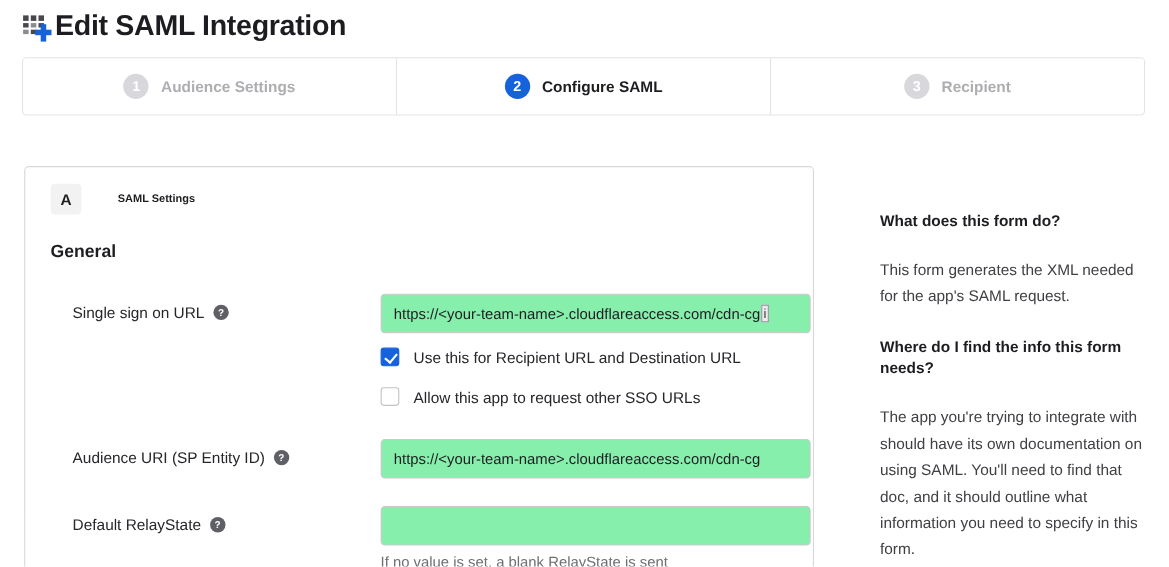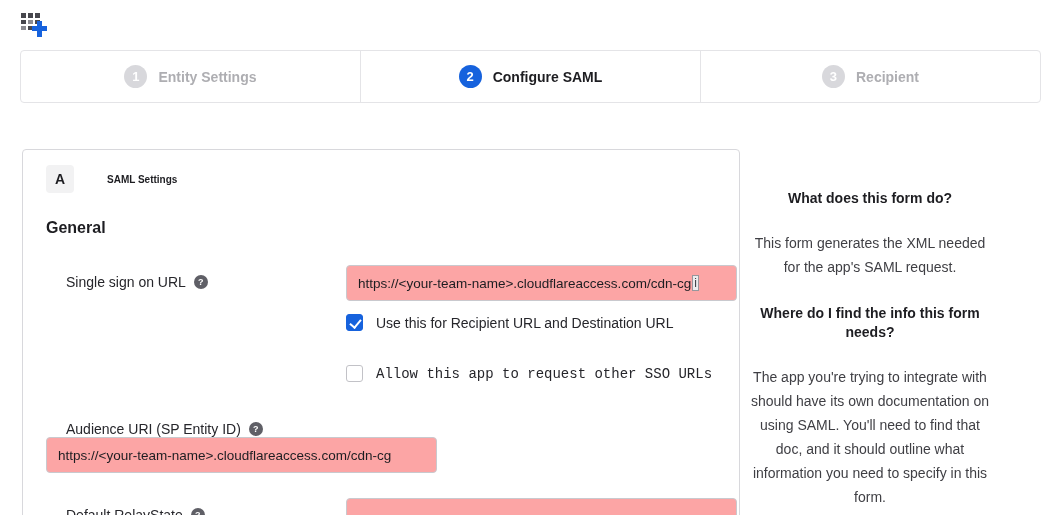--- a/index.html
+++ b/index.html
@@ -29,46 +29,46 @@
 
   .section-header { display:flex; align-items:center; gap:33px; }
   .section-badge { width:28px; height:28px; background:#f2f2f3; border-radius:4px; font-size:14px;
     font-weight:bold; display:flex; align-items:center; justify-content:center; }
   .section-title { font-size:10px; font-weight:bold; }
 
   .group-heading { margin:26px 0 0 0; font-size:16px; font-weight:bold; }
 
   .form { margin-top:28px; }
   .form-row { display:flex; }
-  .row-audience { margin-top:30px;flex-direction:column; }
+  .row-audience { margin-top:30px; }
   .row-relay { margin-top:25px; }
   .field-label-cell { width:280px; flex:0 0 auto; padding-top:9px; display:flex; align-items:flex-start; gap:8px;margin-left:20px; }
   .field-label { font-size:14px; color:#26262b; }
   .help-icon { width:14px; height:14px; margin-top:1px; border-radius:50%; background:#5f5f66; color:#fff;
     font-size:9px; font-weight:bold; display:inline-flex; align-items:center; justify-content:center; flex:0 0 auto; }
   .field-cell { flex:1 1 auto; }
   .text-input, .fake-input { width:391px; height:36px; border:1px solid var(--input-border); border-radius:4px;
     padding:0 11px; font-size:13.5px; color:#1d1d21; font-family:"Liberation Sans","DejaVu Sans",sans-serif;
-    background:#fca5a5; display:flex; align-items:center; white-space:nowrap; overflow:hidden; }
+    background:#86efac; display:flex; align-items:center; white-space:nowrap; overflow:hidden; }
   input.text-input { display:block; line-height:34px; }
   .cursor-box { display:inline-block; border:1px solid #97979d; background:#ececee; padding:0 1px;
     margin-left:1px; font-size:12px; line-height:14px; color:#3c3c41; }
 
   .checkbox-row { display:flex; align-items:center; gap:13px; margin-top:13px; }
-  .checkbox-row.second { margin-top:34px;font-family:Liberation Mono, monospace; }
+  .checkbox-row.second { margin-top:19px; }
   .checkbox { width:17px; height:17px; border-radius:3px; border:1px solid #c2c2c7; background:#fff; position:relative; flex:0 0 auto; }
   .checkbox.checked { background:var(--accent); border-color:var(--accent); }
   .checkbox.checked::after { content:""; position:absolute; left:5px; top:1.5px; width:5px; height:9px;
     border:solid #fff; border-width:0 2px 2px 0; transform:rotate(40deg); }
   .checkbox-label { font-size:14px; color:#26262b; }
 
   .helper-text { margin-top:7px; font-size:13.5px; color:#6e6e73; }
 
   
-  .sidebar { position:absolute; left:745px; top:40px; width:250px;text-align:center; }
+  .sidebar { position:absolute; left:800px; top:40px; width:250px; }
   .sidebar h3 { font-size:14px; font-weight:bold; line-height:19px; color:#1d1d21; }
   .sidebar p { margin-top:23px; font-size:14px; line-height:24px; color:#3f3f44; }
   .sidebar .section + .section { margin-top:25px; }
 </style>
 </head>
 <body>
 
 <div class="page-header">
   <svg class="app-icon" viewBox="0 0 27 29" aria-hidden="true">
     <g fill="#47474d">
@@ -79,26 +79,27 @@
         <rect x="8" y="12" width="5" height="4" fill="#8b8b91"></rect>
         <rect x="15" y="12" width="5" height="4"></rect>
       <rect x="1" y="18" width="5" height="4" fill="#8b8b91"></rect>
         <rect x="8" y="18" width="5" height="4"></rect>
     </g>
     <g fill="#1662dd">
       <rect x="17" y="13" width="5" height="16"></rect>
       <rect x="12" y="18" width="15" height="5"></rect>
     </g>
   </svg>
+  <h1 class="page-title">Edit SAML Integration</h1>
 </div>
 
 <div class="wizard">
   <div class="step">
     <span class="step-circle">1</span>
-    <span class="step-label">Entity Settings</span>
+    <span class="step-label">Audience Settings</span>
   </div>
   <div class="step active">
     <span class="step-circle">2</span>
     <span class="step-label">Configure SAML</span>
   </div>
   <div class="step">
     <span class="step-circle">3</span>
     <span class="step-label">Recipient</span>
   </div>
 </div>

